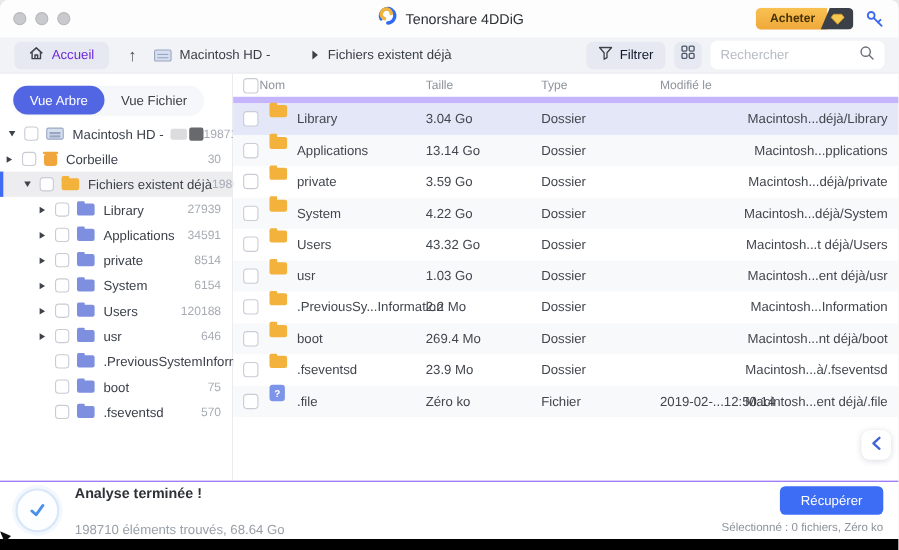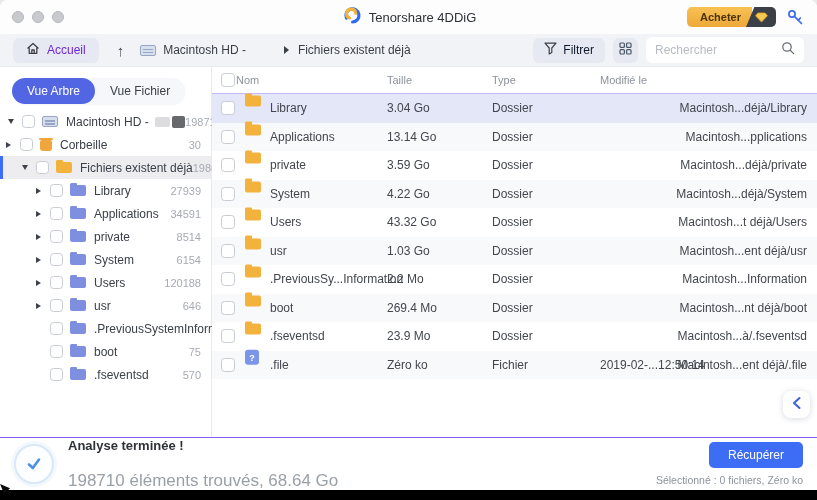--- a/index.html
+++ b/index.html
@@ -74,21 +74,21 @@
                        box-shadow:0 3px 0 #97a6c2; }
   .icon-trash { width:12px; height:11px; background:#f0a63c; border-radius:2px 2px 3px 3px; margin-top:2px; }
   .icon-trash::before { content:""; position:absolute; top:-2.5px; left:-1px; width:14px; height:2px; border-radius:1px; background:#f0a63c; }
   .tree-label { margin-left:8px; color:#3b4049; white-space:nowrap; }
   .redact-a { display:inline-block; width:15px; height:10px; background:#dcdcde; border-radius:2px; margin-left:3px; vertical-align:middle; }
   .redact-b { display:inline-block; width:13px; height:12px; background:#68696d; border-radius:2px; margin-left:2px; vertical-align:middle; }
   .tree-count { margin-left:auto; padding-right:10px; color:#a7abb3; font-size:11px; }
 
   
   .main { flex:1; position:relative; background:#fff; }
-  .thead { position:relative; height:27px; border-bottom:1px solid #c4b5fd; font-size:11px; color:#8d939c; }
+  .thead { position:relative; height:27px; border-bottom:6px solid #c4b5fd; font-size:11px; color:#8d939c; }
   .thead span, .t-row span { position:absolute; top:50%; transform:translateY(-50%); white-space:nowrap; }
   .c-check { left:9px; }
   .h-name { left:24px; }
   .h-size, .c-size { left:175px; }
   .h-type, .c-type { left:280px; }
   .h-mod, .c-mod { left:388px; }
   .h-path { left:497px;margin-top:40px; }
   .c-icon { left:33px; }
   .c-name { left:58px; }
   .c-path { right:10px; }
@@ -107,21 +107,21 @@
                   display:flex; align-items:center; justify-content:center; cursor:pointer; }
 
   
   .footer { position:absolute; left:0; right:0; top:437px; height:53px; background:#fff;
             border-top:1px solid #8b5cf6; display:flex; align-items:center; padding:0 14px; }
   .done-circle { width:40px; height:40px; border-radius:50%; border:2px solid #d9e7f8;
                  display:flex; align-items:center; justify-content:center; background:#fdfeff;
                  box-shadow:0 0 0 3px #f2f8fe; flex:none; }
   .status-block { margin-left:14px; }
   .status-title { font-size:13px; font-weight:bold; color:#2e3136; }
-  .status-detail { font-size:17px; color:#9aa0a8; margin-top:18px; }
+  .status-detail { font-size:12px; color:#9aa0a8; margin-top:18px; }
   .footer-right { margin-left:auto; display:flex; flex-direction:column; align-items:flex-end; }
   .recover-btn { background:#3d6cf5; color:#fff; border:none; border-radius:5px; font-family:inherit;
                  font-size:12px; padding:6px 19px; cursor:pointer; }
   .selected-info { font-size:10.5px; color:#8d939b; margin-top:6px; }
 
   .dock-strip { position:absolute; left:0; right:0; bottom:0; height:10px; background:#000; }
   .cursor-arrow { position:absolute; left:0px; top:481px; }
 </style>
 </head>
 <body>

